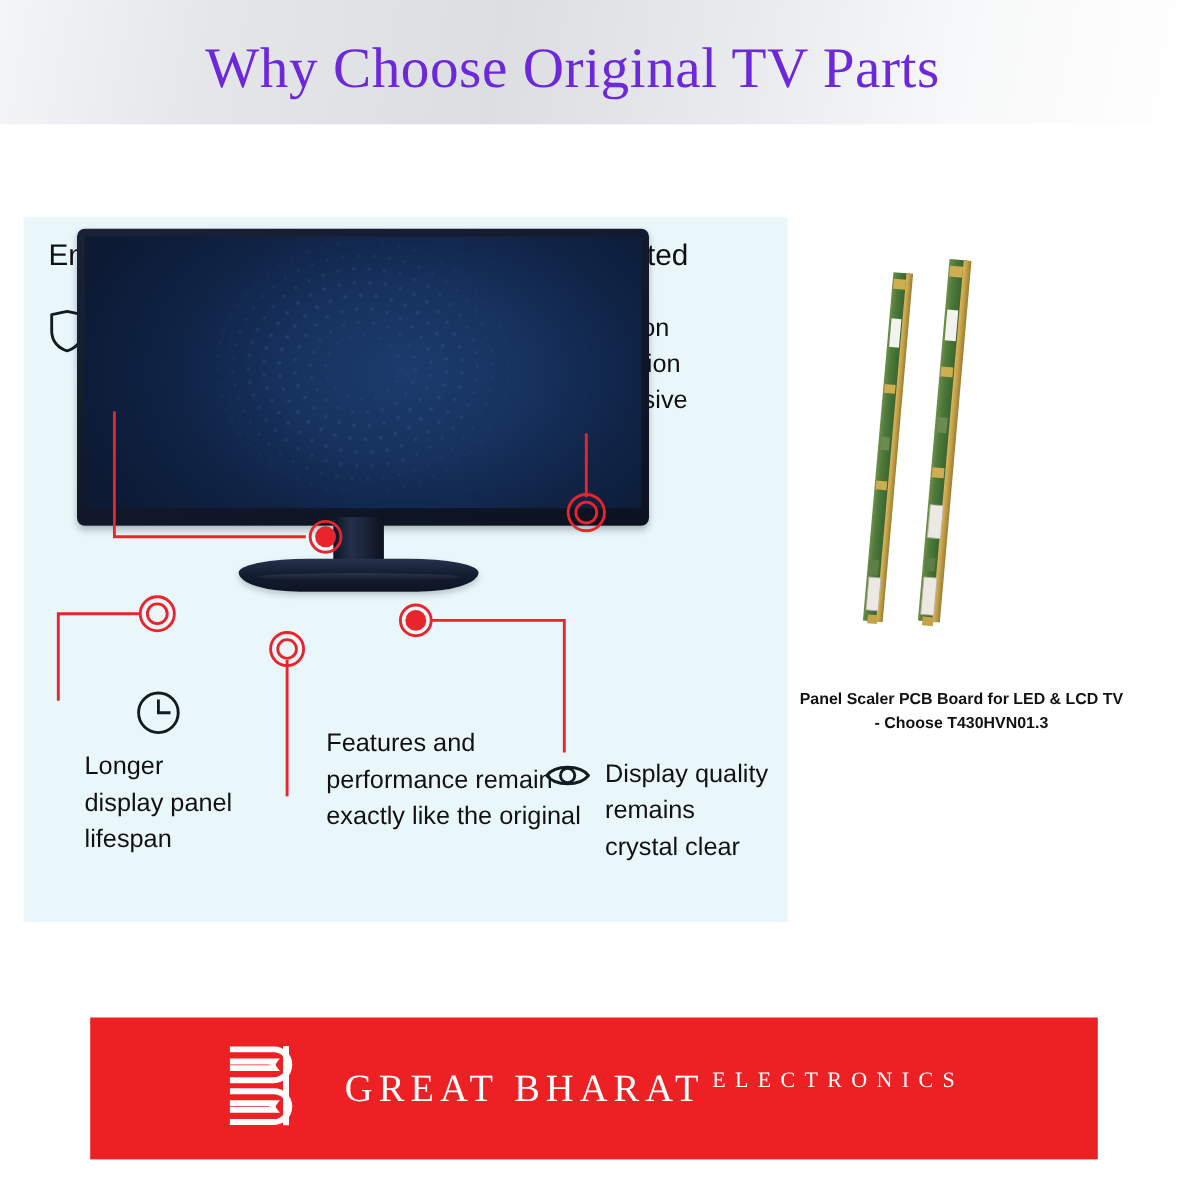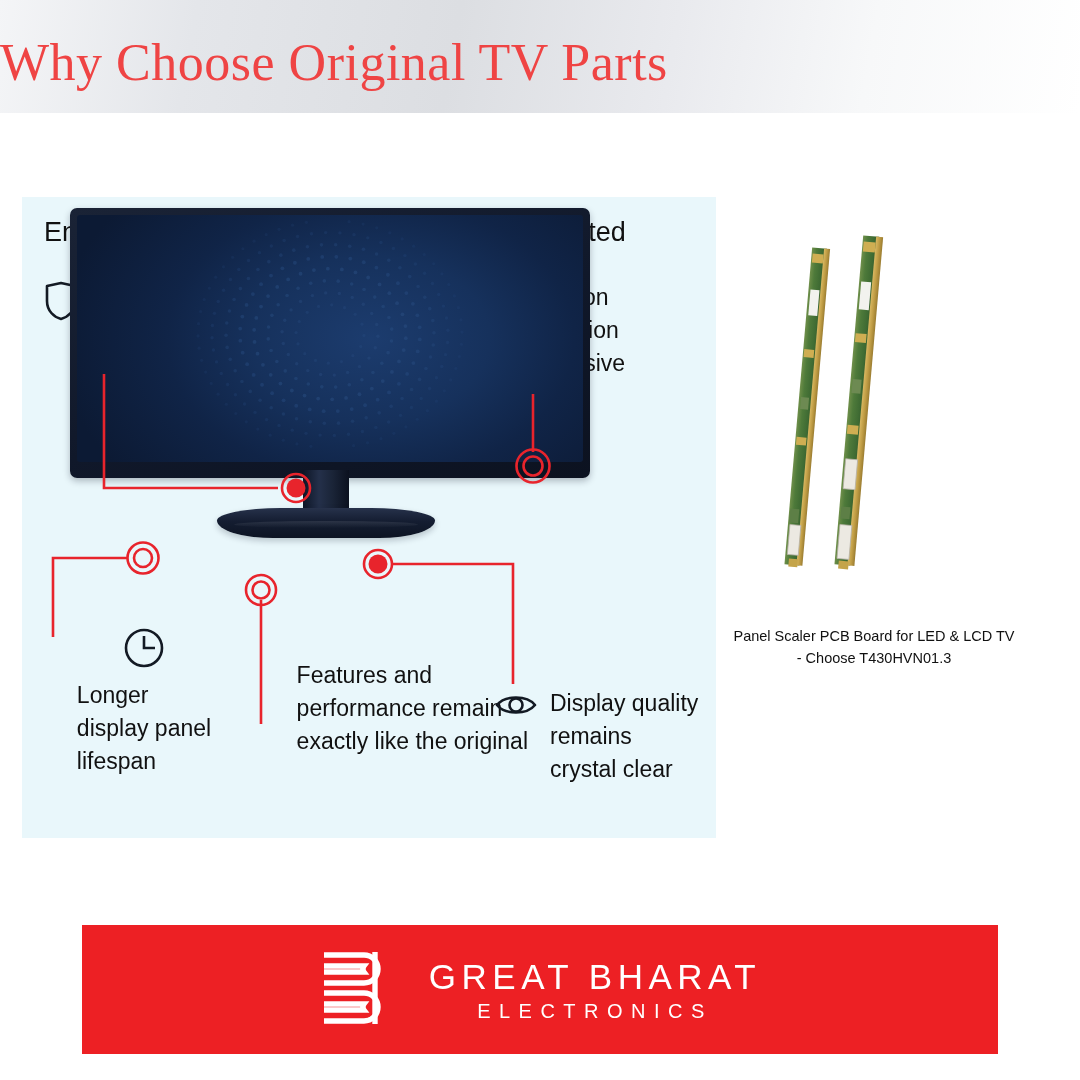--- a/index.html
+++ b/index.html
@@ -12,24 +12,25 @@
   }
   #page{position:relative;width:1080px;height:1080px;overflow:hidden;background:#fff;}
 
   
   .header-band{
     position:absolute;left:0;top:0;width:1080px;height:113px;
     background:linear-gradient(100deg,#f4f5f7 0%,#e4e6ea 18%,#dcdee2 42%,#e9eaee 62%,#f7f8f9 80%,#ffffff 100%);
   }
   .header-title{
     position:absolute;left:0;top:33px;width:1041px;
+    text-align:center;
     font-family:"Liberation Serif", serif;
     font-size:52px;
     letter-spacing:.5px;
-    color:#ef4444;
+    color:#6d28d9;
     white-space:nowrap;
   }
 
   
   .info-panel{
     position:absolute;left:22px;top:197px;width:694px;height:641px;
     background:#e9f7fb;
   }
   .panel-headline{
     position:absolute;left:22px;top:20px;
@@ -89,33 +90,33 @@
     border-radius:50%;
   }
 
   
   .overlay{position:absolute;left:0;top:0;width:1080px;height:1080px;pointer-events:none;}
 
   
   .pcb-area{position:absolute;left:752px;top:230px;width:200px;height:360px;}
   .product-caption{
     position:absolute;left:700px;top:626px;width:348px;
-    text-align:center;font-size:14.5px;font-weight:normal;line-height:1.5;color:#111;
+    text-align:center;font-size:14.5px;font-weight:bold;line-height:1.5;color:#111;
   }
 
   
   .footer-band{
     position:absolute;left:82px;top:925px;width:916px;height:129px;
     background:#ed2024;
   }
   .brand{
     position:absolute;left:0;top:0;width:916px;height:129px;
     display:flex;align-items:center;justify-content:center;gap:36px;
   }
-  .brand-text{display:flex;flex-direction:column;gap:7px;}
+  .brand-text{display:flex;gap:7px;font-family:Liberation Serif, serif;}
   .brand-name{
     font-size:35px;color:#fff;letter-spacing:5.5px;line-height:1;white-space:nowrap;
   }
   .brand-sub{
     font-size:20px;color:#fff;letter-spacing:8.5px;line-height:1;
     text-align:center;white-space:nowrap;
   }
 </style>
 </head>
 <body>

